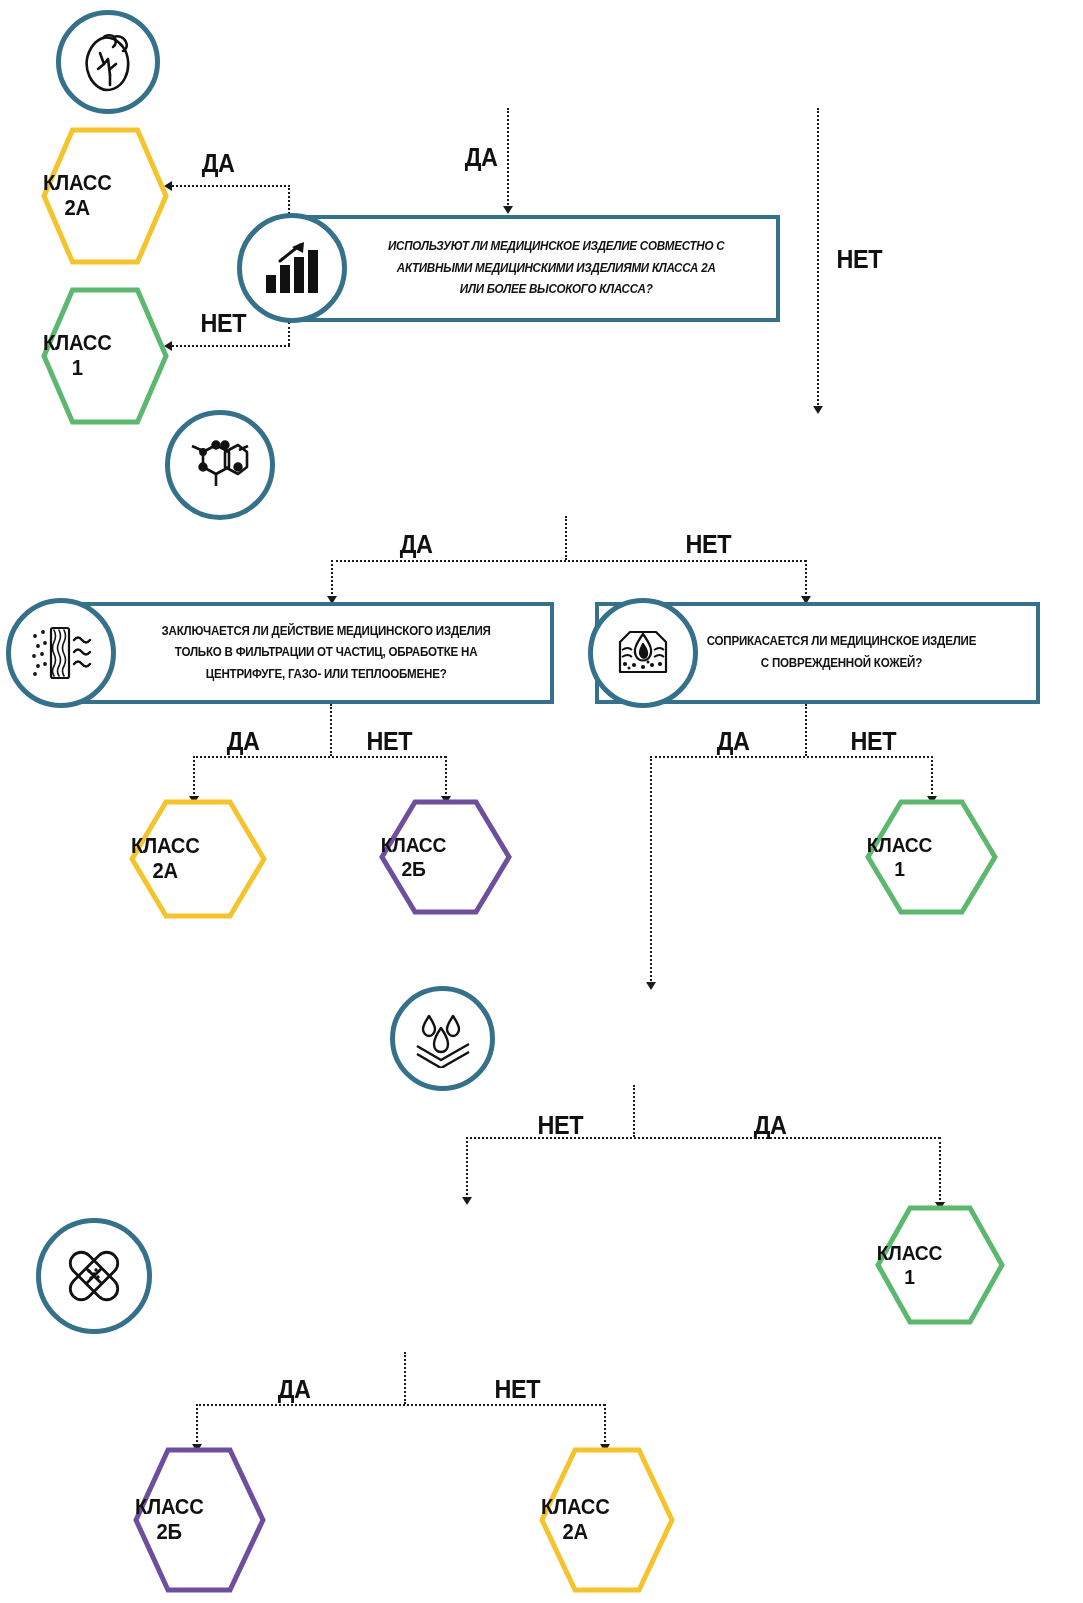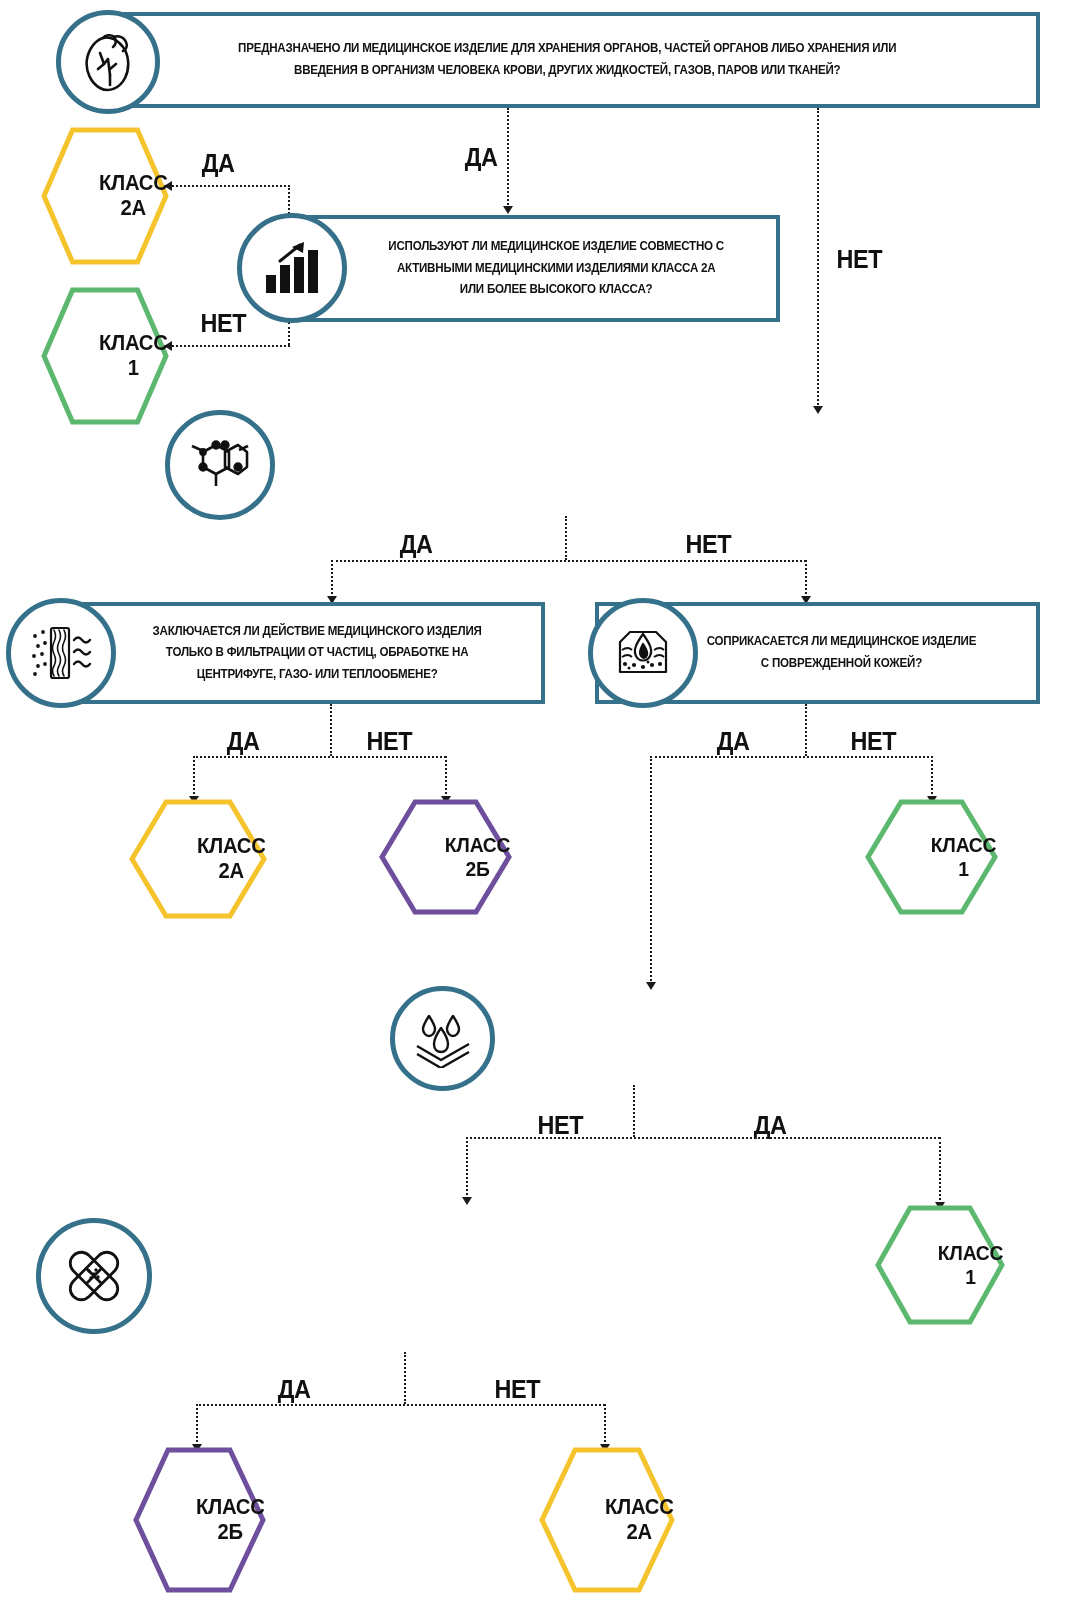--- a/index.html
+++ b/index.html
@@ -53,21 +53,21 @@
     justify-content: center;
     z-index: 5;
   }
   .icon-badge svg { display: block; }
   
   .hex {
     position: absolute;
     z-index: 4;
     display: flex;
     align-items: center;
-    justify-content: flex-end;
+    justify-content: flex-start;
   }
   .hex svg {
     position: absolute;
     inset: 0;
     width: 100%;
     height: 100%;
   }
   .hex .hexlabel {
     position: relative;
     text-align: center;
@@ -172,24 +172,20 @@
   <div class="conn v" style="left:939px; top:1137px; height:67px;"></div>
   <div class="arrow down" style="left:935px; top:1202px;"></div>
 
   <div class="conn v" style="left:404px; top:1352px; height:52px;"></div>
   <div class="conn h" style="left:196px; top:1404px; width:409px;"></div>
   <div class="conn v" style="left:196px; top:1404px; height:42px;"></div>
   <div class="arrow down" style="left:192px; top:1444px;"></div>
   <div class="conn v" style="left:604px; top:1404px; height:42px;"></div>
   <div class="arrow down" style="left:600px; top:1444px;"></div>
 
-  <div class="qbox" style="left:100px; top:12px; width:940px; height:96px;">
-    <div class="qtext">ПРЕДНАЗНАЧЕНО ЛИ МЕДИЦИНСКОЕ ИЗДЕЛИЕ ДЛЯ ХРАНЕНИЯ ОРГАНОВ, ЧАСТЕЙ ОРГАНОВ ЛИБО ХРАНЕНИЯ ИЛИ
-ВВЕДЕНИЯ В ОРГАНИЗМ ЧЕЛОВЕКА КРОВИ, ДРУГИХ ЖИДКОСТЕЙ, ГАЗОВ, ПАРОВ ИЛИ ТКАНЕЙ?</div>
-  </div>
   <div class="icon-badge" style="left:56px; top:10px; width:104px; height:104px;">
     <svg width="56" height="62" viewBox="0 0 56 62" fill="none" stroke="#111" stroke-width="2.6" stroke-linecap="round" stroke-linejoin="round">
       <path d="M23 7 C16 9, 9 17, 7 28 C5 40, 11 52, 20 57 C29 62, 40 57, 45 47 C50 37, 49 24, 43 16 C38 9, 30 5, 23 7 Z"></path>
       <path d="M23 7 C25 4, 31 3, 34 6 C37 9, 36 14, 33 16"></path>
       <path d="M34 6 C38 4, 44 6, 46 11 C48 15, 46 19, 43 20"></path>
       <path d="M20 22 L24 33 L28 28 L30 44"></path>
       <path d="M24 33 L18 38"></path>
       <path d="M30 38 L36 33"></path>
       <path d="M30 44 L30 54"></path>
     </svg>
@@ -208,21 +204,21 @@
   <div class="edge-label" style="left:200px; top:148px; font-size:26px;">ДА</div>
 
   <div class="hex" style="left:40px; top:286px; width:130px; height:140px;">
     <svg viewBox="0 0 130 140" preserveAspectRatio="none">
       <polygon points="32.5,4 97.5,4 126,70 97.5,136 32.5,136 4,70" fill="#ffffff" stroke="#5cb86e" stroke-width="5"></polygon>
     </svg>
     <div class="hexlabel" style="font-size:22px;"><span>КЛАСС</span><br><span>1</span></div>
   </div>
   <div class="edge-label" style="left:198px; top:308px; font-size:26px;">НЕТ</div>
 
-  <div class="qbox" style="left:290px; top:215px; width:490px; height:107px;">
+  <div class="qbox" style="left:290px; top:215px; width:490px; height:107px;font-style:italic;">
     <div class="qtext" style="padding-left:56px;">ИСПОЛЬЗУЮТ ЛИ МЕДИЦИНСКОЕ ИЗДЕЛИЕ СОВМЕСТНО С
 АКТИВНЫМИ МЕДИЦИНСКИМИ ИЗДЕЛИЯМИ КЛАССА 2А
 ИЛИ БОЛЕЕ ВЫСОКОГО КЛАССА?</div>
   </div>
   <div class="icon-badge" style="left:237px; top:213px; width:110px; height:110px;">
     <svg width="60" height="58" viewBox="0 0 60 58" fill="#111">
       <rect x="4" y="36" width="10" height="18"></rect>
       <rect x="18" y="26" width="10" height="28"></rect>
       <rect x="32" y="18" width="10" height="36"></rect>
       <rect x="46" y="11" width="10" height="43"></rect>
@@ -244,21 +240,21 @@
       <circle cx="14" cy="33" r="3.4" fill="#111"></circle>
       <circle cx="36" cy="11" r="3.4" fill="#111"></circle>
       <circle cx="49" cy="33" r="3.4" fill="#111"></circle>
       <circle cx="14" cy="18" r="2.6" fill="#111"></circle>
     </svg>
   </div>
 
   <div class="edge-label" style="left:398px; top:529px; font-size:26px;">ДА</div>
   <div class="edge-label" style="left:683px; top:529px; font-size:26px;">НЕТ</div>
 
-  <div class="qbox" style="left:45px; top:602px; width:500px; height:102px;">
+  <div class="qbox" style="left:54px; top:602px; width:500px; height:102px;">
     <div class="qtext" style="padding-left:58px;">ЗАКЛЮЧАЕТСЯ ЛИ ДЕЙСТВИЕ МЕДИЦИНСКОГО ИЗДЕЛИЯ
 ТОЛЬКО В ФИЛЬТРАЦИИ ОТ ЧАСТИЦ, ОБРАБОТКЕ НА
 ЦЕНТРИФУГЕ, ГАЗО- ИЛИ ТЕПЛООБМЕНЕ?</div>
   </div>
   <div class="icon-badge" style="left:6px; top:598px; width:110px; height:110px;">
     <svg width="64" height="62" viewBox="0 0 64 62" fill="none" stroke="#111" stroke-width="2.2" stroke-linecap="round">
       <rect x="22" y="6" width="18" height="50" rx="2"></rect>
       <path d="M25 8 q3 6 0 12 q-3 6 0 12 q3 6 0 12 q-3 5 0 10" stroke-width="1.6"></path>
       <path d="M30 8 q3 6 0 12 q-3 6 0 12 q3 6 0 12 q-3 5 0 10" stroke-width="1.6"></path>
       <path d="M35 8 q3 6 0 12 q-3 6 0 12 q3 6 0 12 q-3 5 0 10" stroke-width="1.6"></path>

